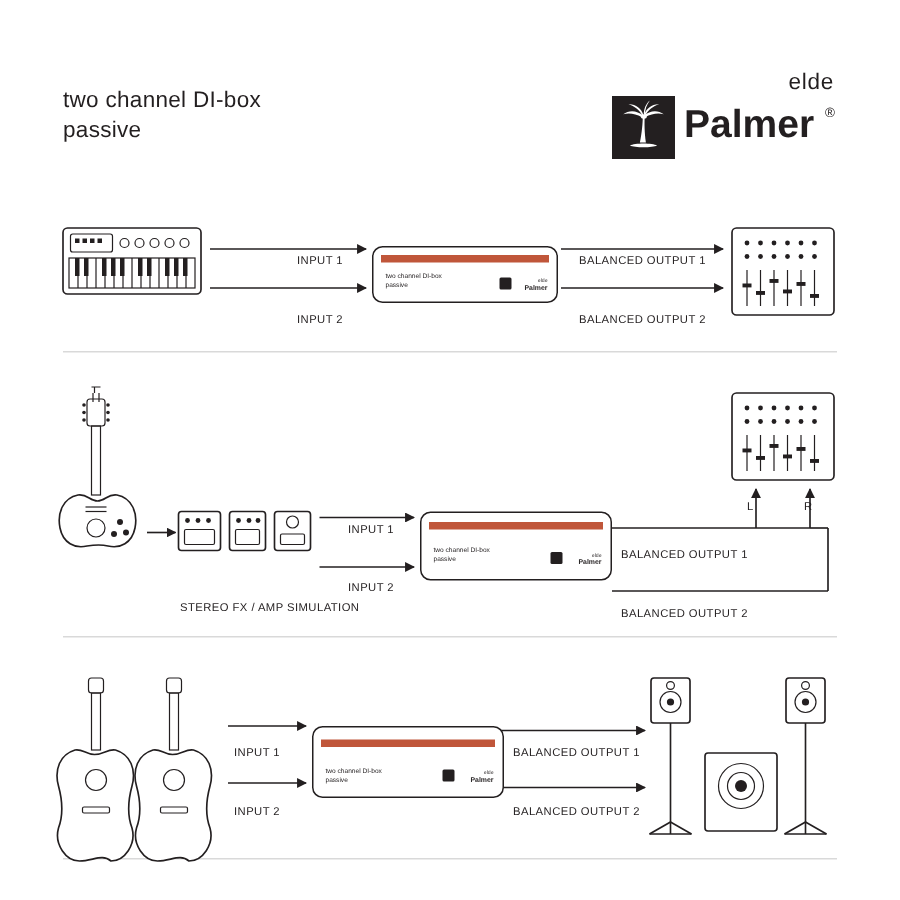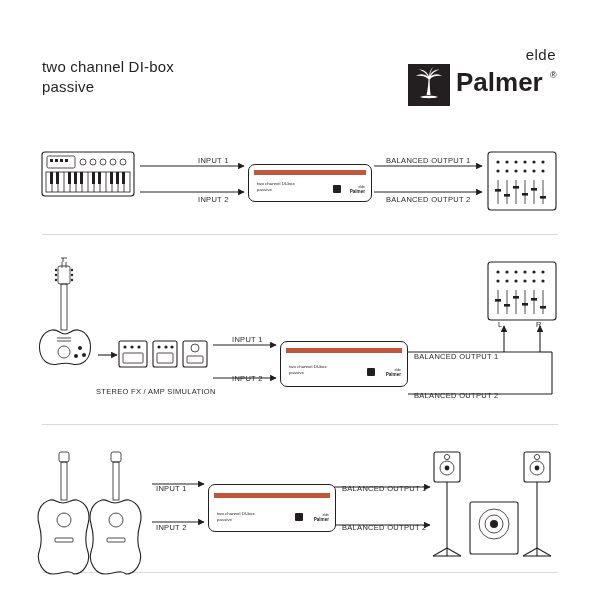--- a/index.html
+++ b/index.html
@@ -50,20 +50,21 @@
   .d2{top:424px;}
   .d3{top:572px;}
 
   
   svg.layer{position:absolute;left:0;top:0;width:600px;height:600px;pointer-events:none;}
 
   
   .lbl{
     position:absolute;font-size:7.5px;color:#231f20;white-space:nowrap;
     letter-spacing:.3px;
+    margin-top:13px;
   }
 
   
   .dibox{
     position:absolute;border:1px solid #231f20;border-radius:7px;background:#fff;
   }
   .dibox .stripe{
     position:absolute;left:5px;right:5px;height:5px;background:#c0563a;
   }
   .dibox .dtxt{
@@ -387,21 +388,21 @@
       <span class="de">elde</span>
       <span>Palmer</span>
     </div>
   </div>
 
   <span class="lbl" style="left:198px;top:156px;">INPUT 1</span>
   <span class="lbl" style="left:198px;top:195px;">INPUT 2</span>
   <span class="lbl" style="left:386px;top:156px;">BALANCED OUTPUT 1</span>
   <span class="lbl" style="left:386px;top:195px;">BALANCED OUTPUT 2</span>
 
-  <span class="lbl" style="left:96px;top:387px;">STEREO FX / AMP SIMULATION</span>
+  <span class="lbl" style="left:120px;top:387px;">STEREO FX / AMP SIMULATION</span>
   <span class="lbl" style="left:232px;top:335px;">INPUT 1</span>
   <span class="lbl" style="left:232px;top:374px;">INPUT 2</span>
   <span class="lbl" style="left:414px;top:352px;">BALANCED OUTPUT 1</span>
   <span class="lbl" style="left:414px;top:391px;">BALANCED OUTPUT 2</span>
   <span class="lbl" style="left:498px;top:320px;">L</span>
   <span class="lbl" style="left:536px;top:320px;">R</span>
 
   <span class="lbl" style="left:156px;top:484px;">INPUT 1</span>
   <span class="lbl" style="left:156px;top:523px;">INPUT 2</span>
   <span class="lbl" style="left:342px;top:484px;">BALANCED OUTPUT 1</span>

